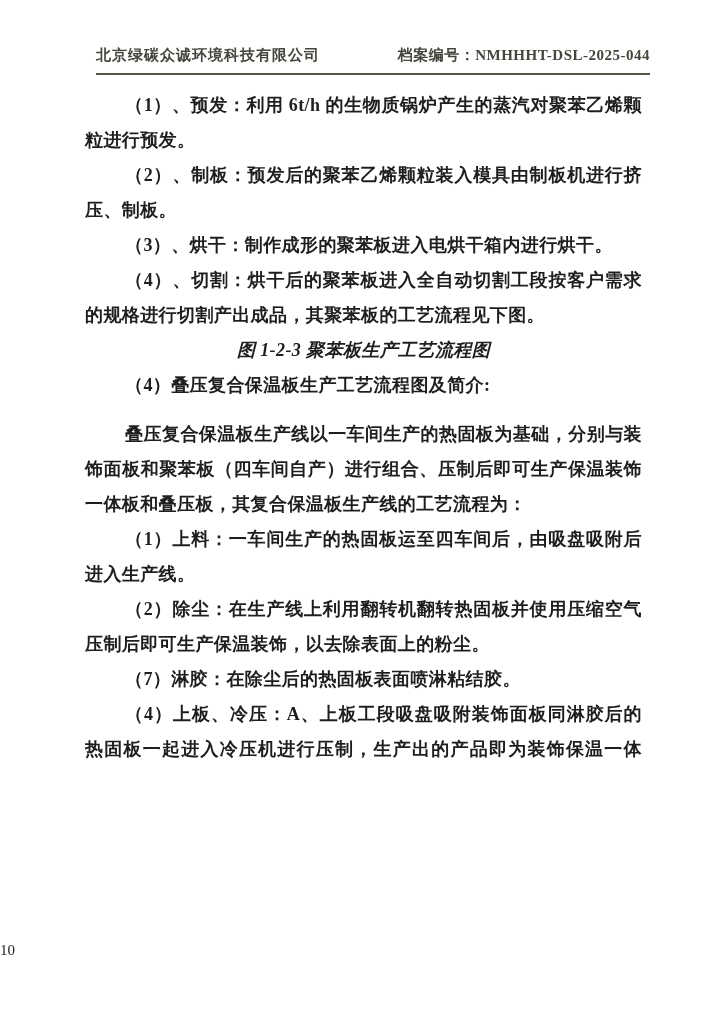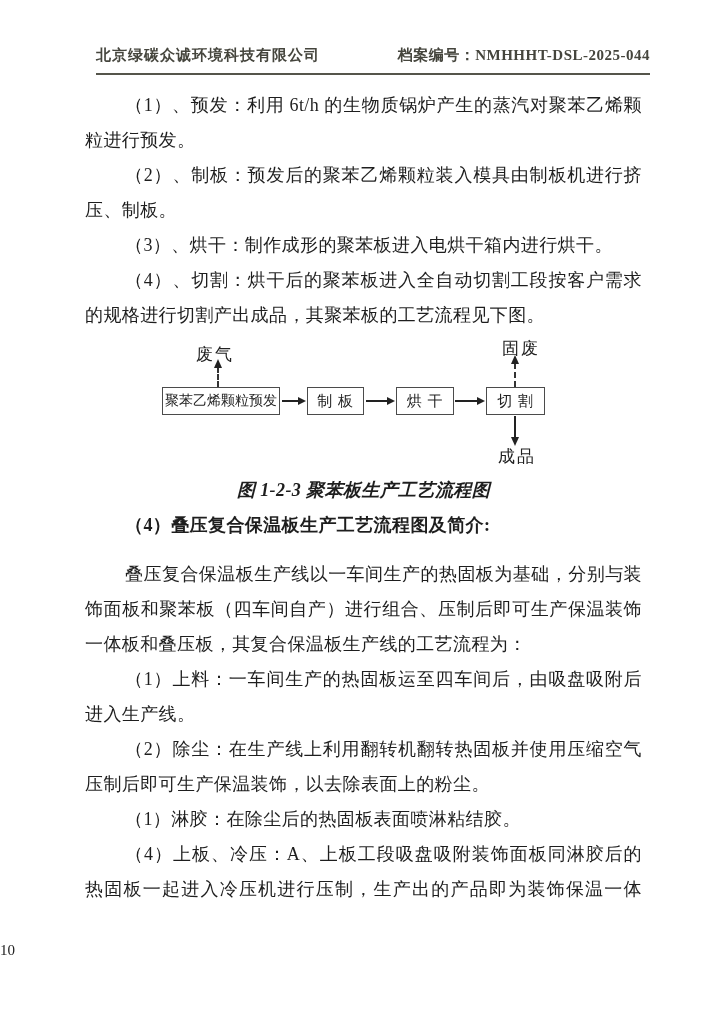--- a/index.html
+++ b/index.html
@@ -11,21 +11,21 @@
   
   .header{
     position:absolute;left:96px;top:46px;width:554px;
     display:flex;justify-content:space-between;align-items:flex-end;
     padding-bottom:8px;border-bottom:2px solid #55554b;
     font-size:15px;color:#45453d;font-weight:600;letter-spacing:1px;gap:22px;
   }
   .header .docno{letter-spacing:0.5px;}
   
   .body{position:absolute;left:85px;top:88px;width:557px;}
-  .ln{height:35px;line-height:35px;font-size:18px;letter-spacing:0.4px;}
+  .ln{height:35px;line-height:35px;font-size:18px;letter-spacing:0.4px;font-weight:bold;}
   .ind{padding-left:40px;}
   .bold{font-weight:bold;}
   .fill{text-align:justify;text-align-last:justify;}
   .caption{text-align:center;font-weight:bold;font-style:italic;}
   .mt6{margin-top:14px;}
   
   .flowchart{position:relative;height:136px;margin-top:4px;}
   .fc-box{
     position:absolute;top:50px;height:26px;line-height:26px;
     border:1.5px solid #4b4b4b;text-align:center;background:#fff;
@@ -75,48 +75,31 @@
 
   <div class="body">
     <div class="ln ind fill">（1）、预发：利用 6t/h 的生物质锅炉产生的蒸汽对聚苯乙烯颗</div>
     <div class="ln">粒进行预发。</div>
     <div class="ln ind fill">（2）、制板：预发后的聚苯乙烯颗粒装入模具由制板机进行挤</div>
     <div class="ln">压、制板。</div>
     <div class="ln ind">（3）、烘干：制作成形的聚苯板进入电烘干箱内进行烘干。</div>
     <div class="ln ind fill">（4）、切割：烘干后的聚苯板进入全自动切割工段按客户需求</div>
     <div class="ln">的规格进行切割产出成品，其聚苯板的工艺流程见下图。</div>
 
-    <div class="flowchart">
-      <span class="fc-label" id="wg-label">废气</span>
-      <div class="vup" id="wg-arrow"></div>
-
-      <div class="fc-box b1">聚苯乙烯颗粒预发</div>
-      <div class="ha a1"></div>
-      <div class="fc-box b2">制 板</div>
-      <div class="ha a2"></div>
-      <div class="fc-box b3">烘 干</div>
-      <div class="ha a3"></div>
-      <div class="fc-box b4">切 割</div>
-
-      <span class="fc-label" id="sw-label">固废</span>
-      <div class="vup" id="sw-arrow"></div>
-      <div class="vdown" id="prod-arrow"></div>
-      <span class="fc-label" id="prod-label">成品</span>
-    </div>
 
     <div class="ln caption">图 1-2-3 聚苯板生产工艺流程图</div>
     <div class="ln ind bold">（4）叠压复合保温板生产工艺流程图及简介:</div>
 
     <div class="ln ind fill mt6">叠压复合保温板生产线以一车间生产的热固板为基础，分别与装</div>
     <div class="ln fill">饰面板和聚苯板（四车间自产）进行组合、压制后即可生产保温装饰</div>
     <div class="ln">一体板和叠压板，其复合保温板生产线的工艺流程为：</div>
     <div class="ln ind fill">（1）上料：一车间生产的热固板运至四车间后，由吸盘吸附后</div>
     <div class="ln">进入生产线。</div>
     <div class="ln ind fill">（2）除尘：在生产线上利用翻转机翻转热固板并使用压缩空气</div>
     <div class="ln">压制后即可生产保温装饰，以去除表面上的粉尘。</div>
-    <div class="ln ind">（1）淋胶：在除尘后的热固板表面喷淋粘结胶。</div>
+    <div class="ln ind">（7）淋胶：在除尘后的热固板表面喷淋粘结胶。</div>
     <div class="ln ind fill">（4）上板、冷压：A、上板工段吸盘吸附装饰面板同淋胶后的</div>
     <div class="ln fill">热固板一起进入冷压机进行压制，生产出的产品即为装饰保温一体</div>
   </div>
 
   <div class="footer">10</div>
 
 </div>
 
 </body></html>

